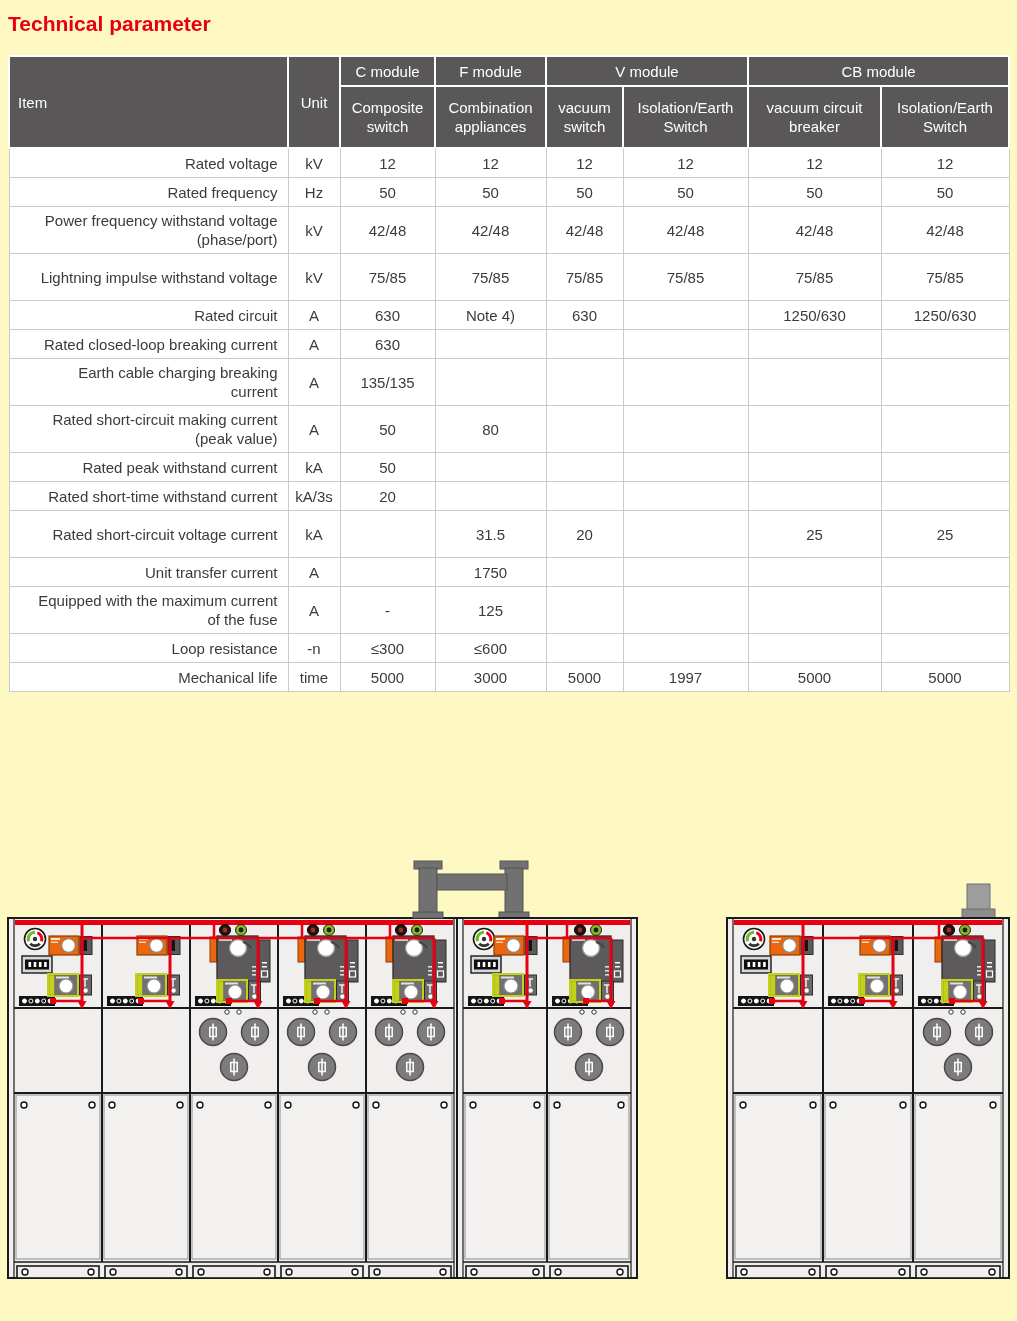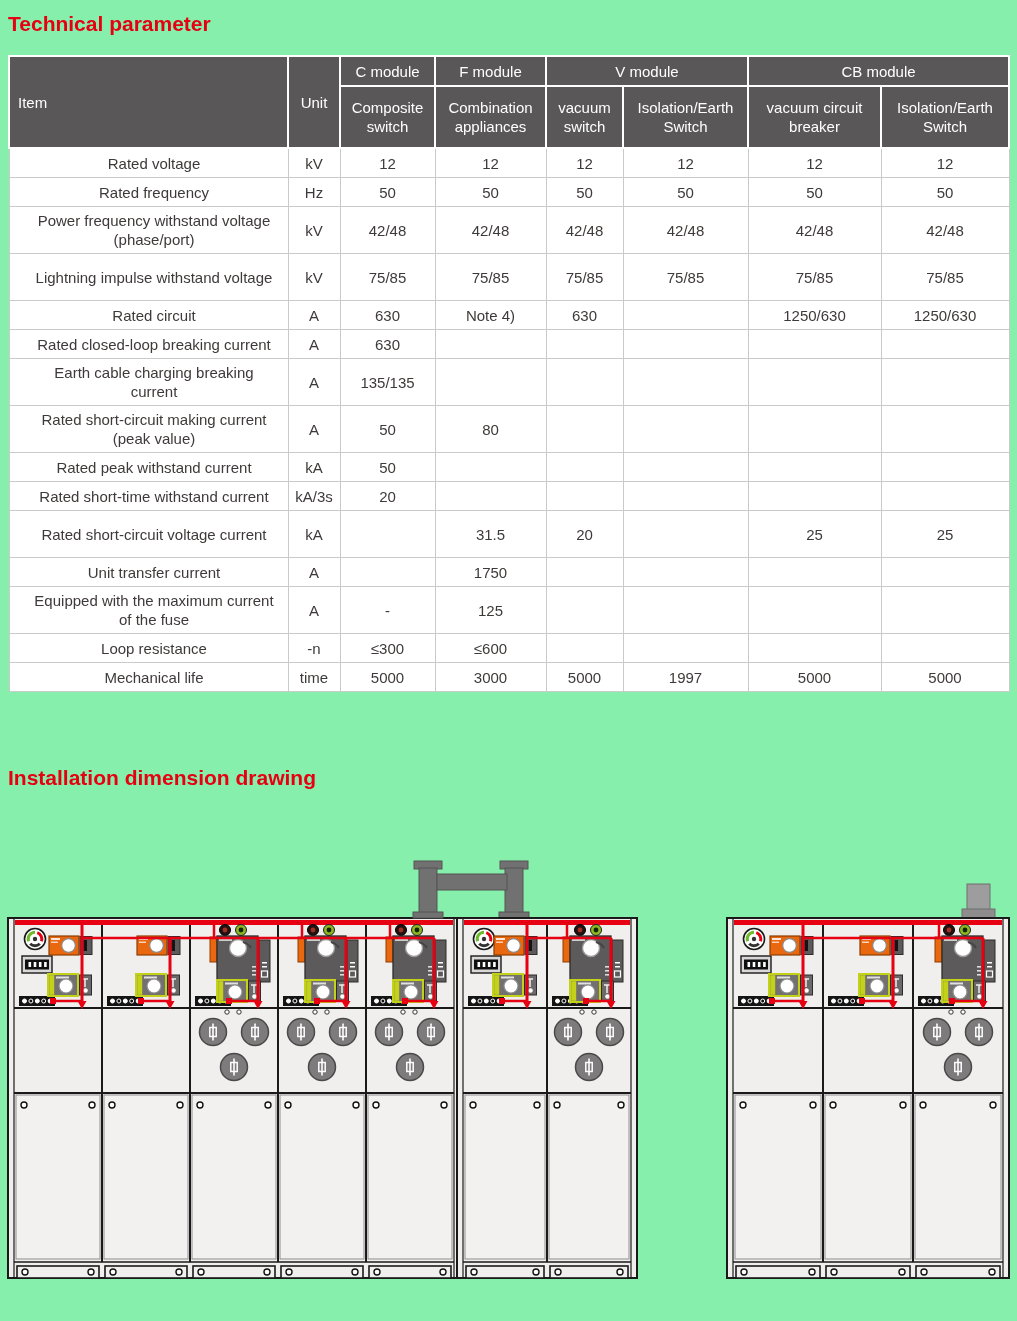--- a/index.html
+++ b/index.html
@@ -1,29 +1,29 @@
 <!DOCTYPE html>
 <html><head>
 <meta charset="utf-8">
 <style>
   html,body{margin:0;padding:0;background:#fff;}
-  .page{position:relative;width:1017px;height:1321px;background:#86efac;overflow:hidden;
+  .page{position:relative;width:1017px;height:1321px;background:#fef9c3;overflow:hidden;
         font-family:"Liberation Sans", sans-serif;}
   .sec-title{position:absolute;left:8px;margin:0;font-size:21px;font-weight:bold;color:#e60012;}
   #title-tech{top:12px;}
   #title-install{top:766px;}
   table.spec{position:absolute;left:8px;top:55px;width:1000px;border-collapse:collapse;table-layout:fixed;}
   table.spec thead th{background:#595757;color:#fff;font-weight:normal;font-size:15px;
         border:2px solid #fff;vertical-align:middle;padding:2px 3px;line-height:19px;}
   table.spec thead tr.gr th{height:24px;}
   table.spec thead tr.sub th{height:56px;}
   table.spec thead th.item-h{text-align:left;padding-left:8px;}
   table.spec tbody td{border:1px solid #c9caca;color:#3e3a39;font-size:15px;line-height:19px;
         text-align:center;vertical-align:middle;padding:4px 4px;height:20px;background:#fff;}
-  table.spec tbody td.item{text-align:center;padding:4px 10px 4px 21px;}
+  table.spec tbody td.item{text-align:right;padding:4px 10px 4px 21px;}
   table.spec tbody tr:nth-child(4) td,
   table.spec tbody tr:nth-child(11) td{padding-top:13px;padding-bottom:13px;}
   .drawing{position:absolute;left:0;top:860px;width:1017px;height:440px;}
   .drawing svg{display:block;}
 </style>
 </head>
 <body>
 
 <div class="page">
   <h1 class="sec-title" id="title-tech">Technical parameter</h1>
@@ -204,21 +204,20 @@
           <td>5000</td>
           <td>3000</td>
           <td>5000</td>
           <td>1997</td>
           <td>5000</td>
           <td>5000</td>
         </tr>
       </tbody>
   </table>
 
-  <h1 class="sec-title" id="title-install">Installation dimension drawing</h1>
 
   <div class="drawing">
     <svg id="drawing-svg" width="1017" height="440" viewBox="0 0 1017 440">
         <g>
           <rect x="8" y="58" width="452" height="360" fill="#f0efee" stroke="#1a1a1a" stroke-width="2"></rect>
           <line x1="14" y1="58" x2="14" y2="418" stroke="#1a1a1a" stroke-width="1.2"></line>
           <line x1="454" y1="58" x2="454" y2="418" stroke="#1a1a1a" stroke-width="1.2"></line>
           <rect x="15" y="60" width="438" height="5" fill="#e60012"></rect>
           <line x1="14" y1="148" x2="454" y2="148" stroke="#1a1a1a" stroke-width="2"></line>
           <line x1="14" y1="233" x2="454" y2="233" stroke="#1a1a1a" stroke-width="2"></line>

